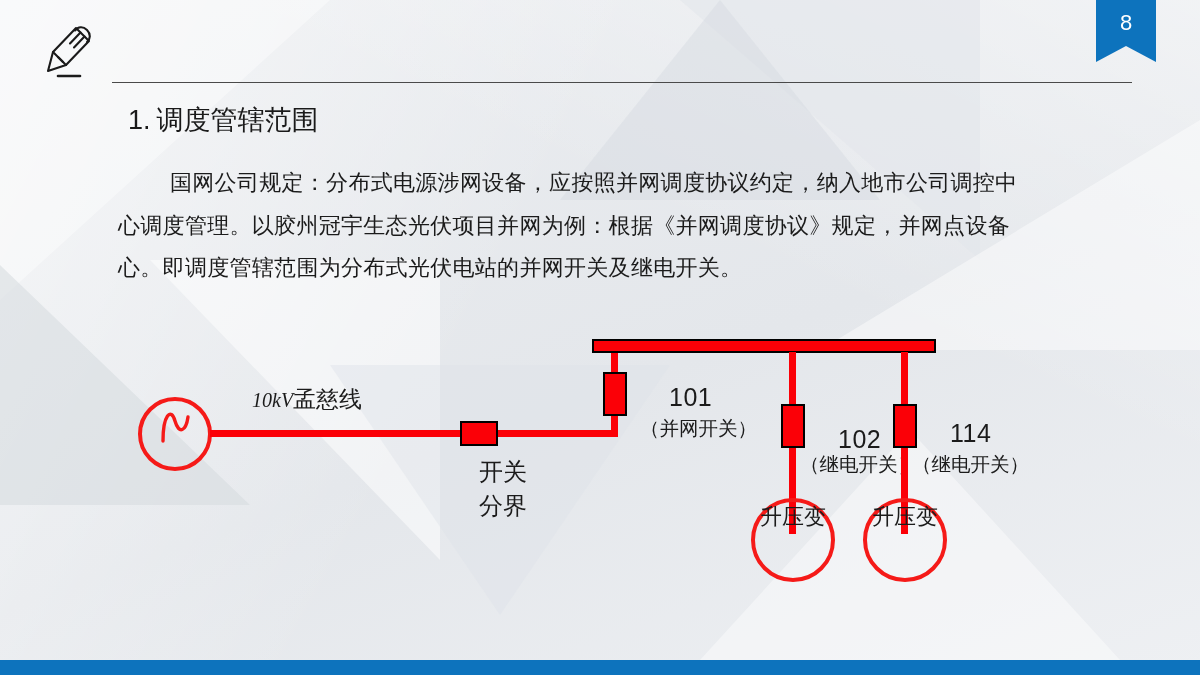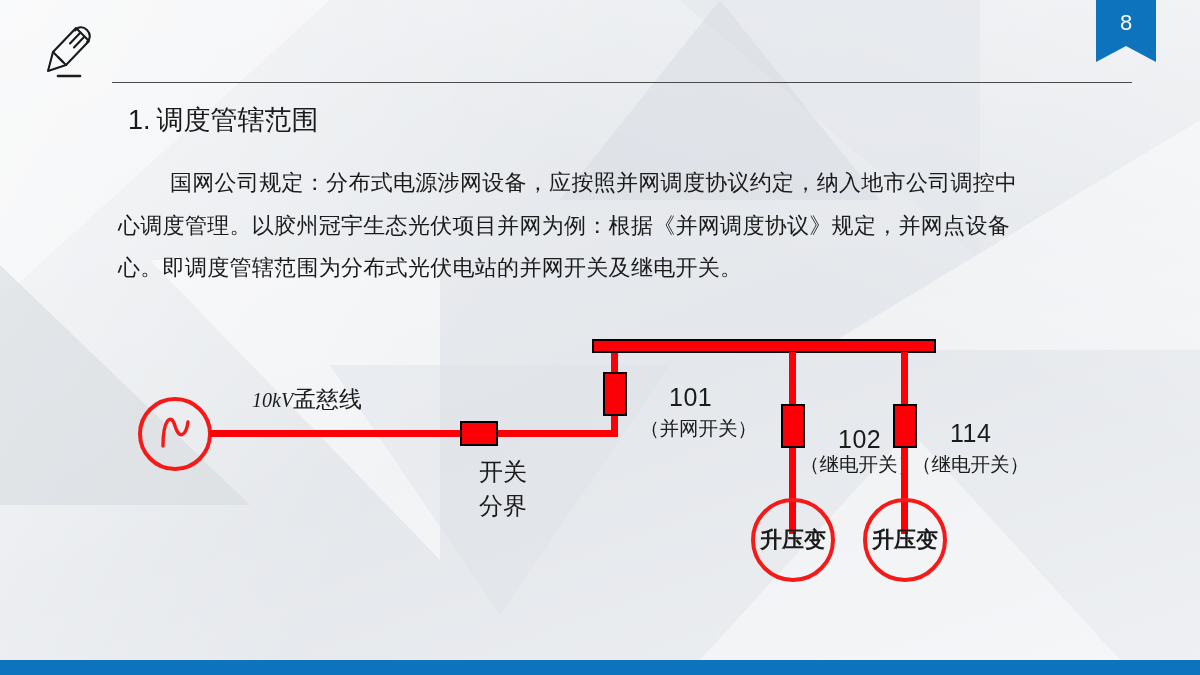--- a/index.html
+++ b/index.html
@@ -88,21 +88,21 @@
   #body-text .pline.first { padding-left: 52px; }
 
   
   #diagram { position: absolute; left: 0; top: 0; width: 1200px; height: 675px; }
   .wire { position: absolute; background: #fb0007; }
   .boxsw {
     position: absolute; background: #fb0007; border: 2.2px solid #000000;
   }
   .circ {
     position: absolute; border: 4px solid #f51a18; border-radius: 50%;
-    display: flex; align-items: center; justify-content: center; font-weight: bold;
+    display: flex; align-items: flex-start; justify-content: center;
   }
   .dlabel {
     position: absolute; color: #1b1b1b; white-space: nowrap;
     font-family: "Liberation Sans", sans-serif;
   }
   .dnum { font-size: 25px; letter-spacing: 0.5px; }
   .dpar { font-size: 19.5px; }
   .circ-text { font-size: 22px; color: #1b1b1b; }
   #line-label {
     position: absolute; left: 252px; top: 384px; font-size: 23px; color: #1b1b1b;

